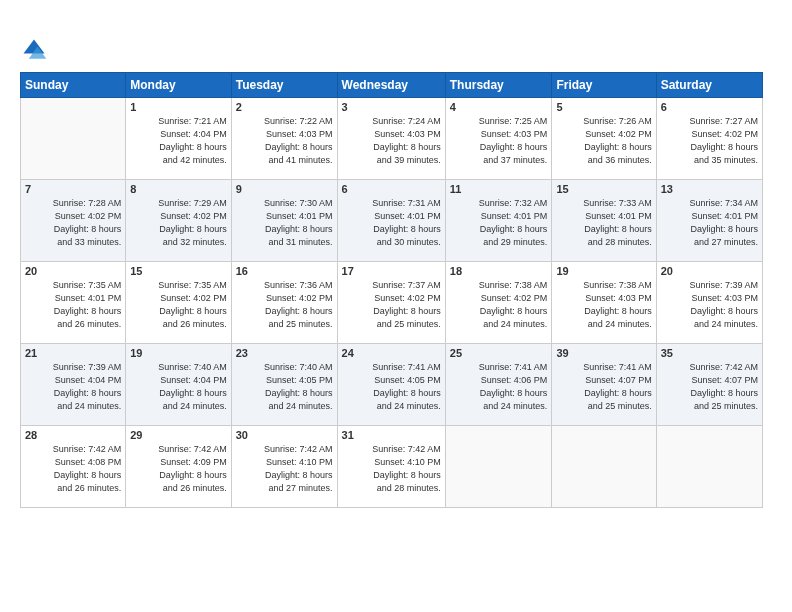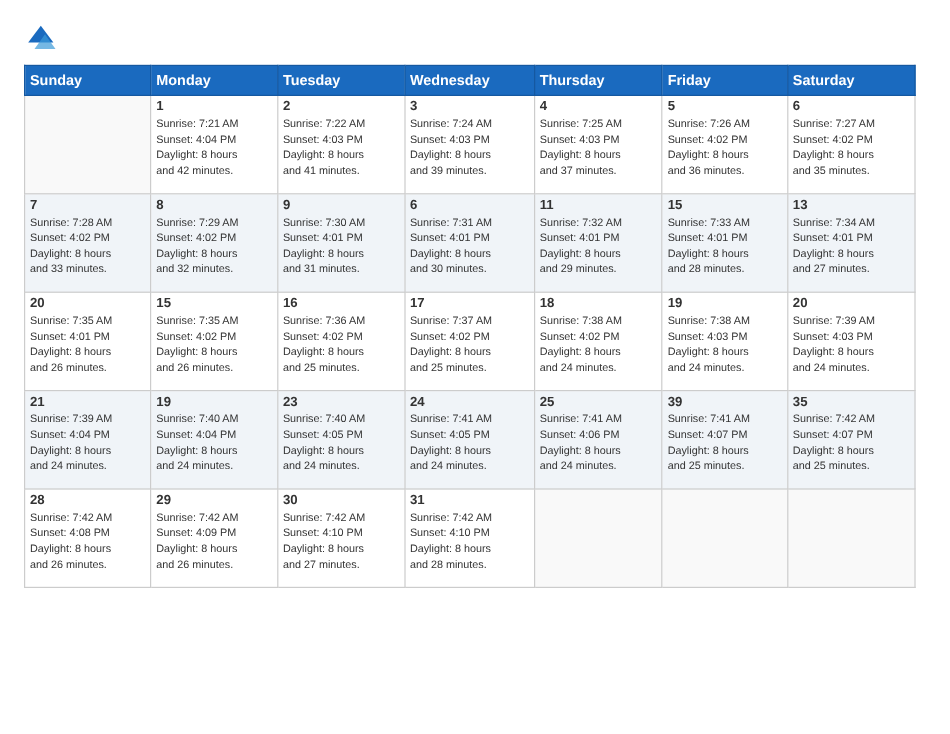--- a/index.html
+++ b/index.html
@@ -6,21 +6,21 @@
     body {
       font-family: Arial, sans-serif;
       background: #fff;
       width: 792px;
       height: 612px;
       overflow: hidden;
     }
     .page {
       width: 783px;
       height: 612px;
-      padding: 18px 20px 10px 20px;
+      padding: 36px 20px 10px 20px;
       background: #fff;
     }
     .header {
       display: flex;
       justify-content: space-between;
       align-items: flex-start;
       margin-bottom: 8px;
     }
     .logo {
       display: flex;
@@ -83,20 +83,21 @@
     .day-number {
       font-size: 11px;
       font-weight: bold;
       margin-bottom: 2px;
       display: block;
     }
     .day-info {
       font-size: 9px;
       line-height: 1.45;
       color: #333;
+      text-align: right;
     }
     .row-shaded td {
       background: #f0f4f8;
     }
   </style>
 </head>
 <body>
 
 <div class="page">
   <div class="header">

